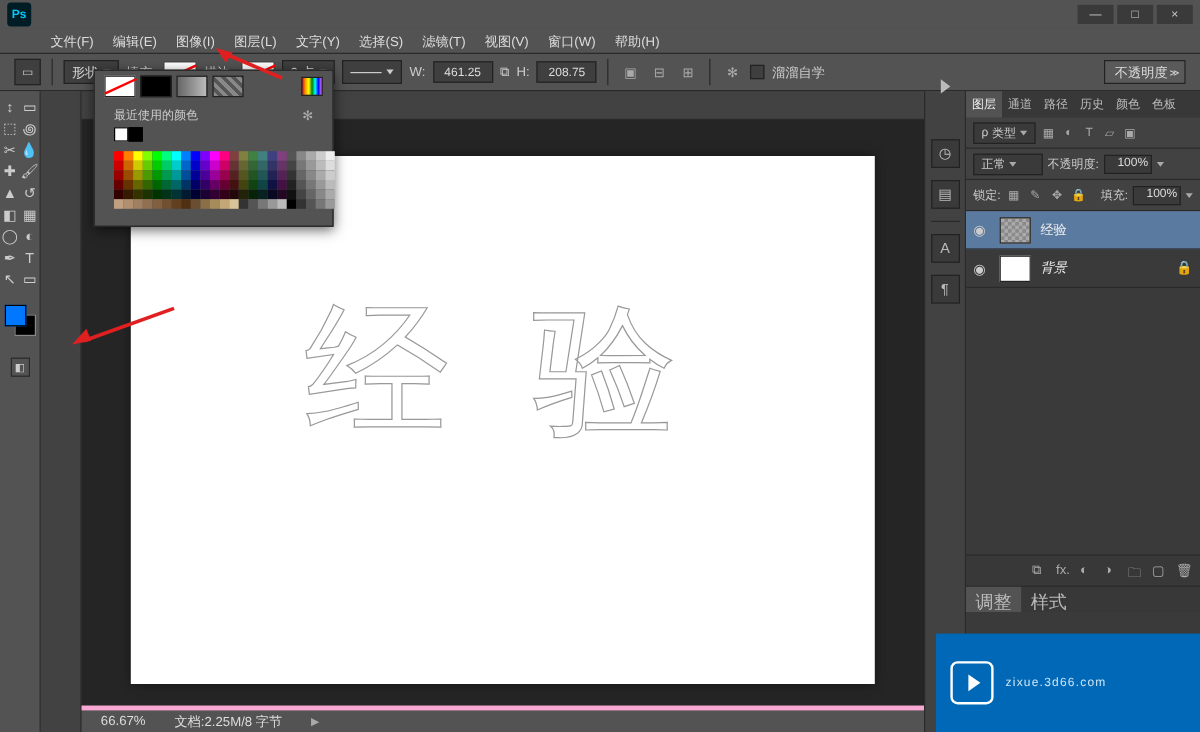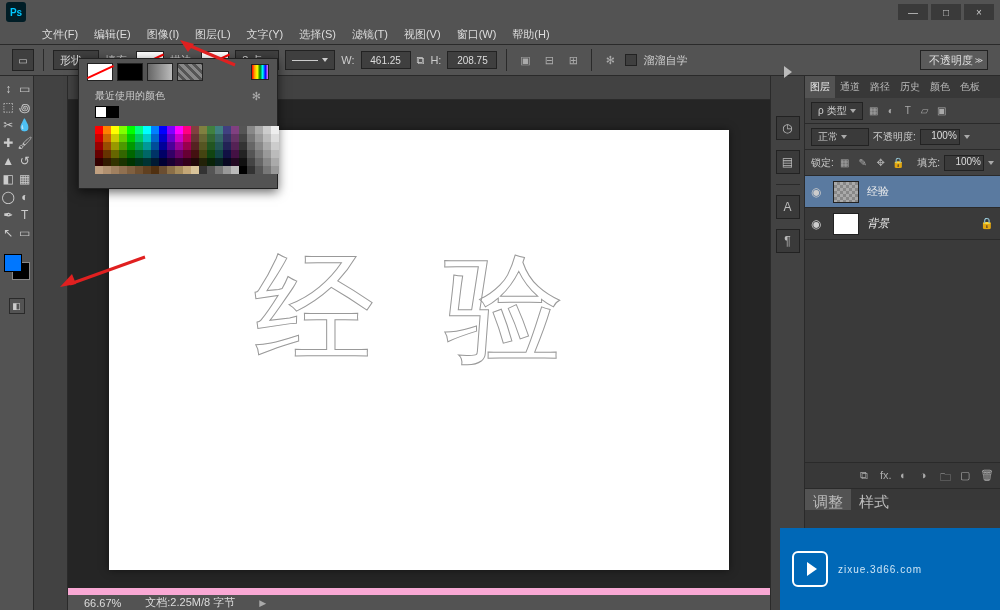--- a/index.html
+++ b/index.html
@@ -42,21 +42,21 @@
 .toolbox .swatches .fg { position: absolute; left: 4px; top: 2px; width: 18px; height: 18px; background: #0077ff; border: 1px solid #000; z-index: 2; }
 .toolbox .swatches .bg { position: absolute; left: 12px; top: 10px; width: 18px; height: 18px; background: #000; border: 1px solid #888; }
 .toolbox .qm { width: 16px; height: 16px; margin: 6px auto; display: flex; align-items: center; justify-content: center; border: 1px solid #2a2a2a; color: #ccc; font-size: 9px; }
 
 
 .canvas-wrap { flex: 1; background: #252525; display: flex; flex-direction: column; position: relative; }
 .tabstrip { height: 24px; background: #424242; border-bottom: 1px solid #2a2a2a; }
 .canvas-area { flex: 1; padding: 30px 30px 10px 30px; display: flex; align-items: flex-start; justify-content: center; }
 .canvas { width: 620px; height: 440px; background: #fff; position: relative; box-shadow: 0 0 8px rgba(0,0,0,0.5); display: flex; align-items: center; justify-content: center; }
 .canvas .glyphs { font-family: "STXingkai", "KaiTi", cursive; font-size: 120px; color: transparent; -webkit-text-stroke: 1px #999; letter-spacing: 20px; transform: translateY(-40px); }
-.statusbar { height: 22px; background: #535353; border-top: 7px solid #f9a8d4; display: flex; align-items: center; padding: 0 16px; gap: 24px; }
+.statusbar { height: 22px; background: #535353; border-top: 4px solid #f9a8d4; display: flex; align-items: center; padding: 0 16px; gap: 24px; }
 .statusbar span { color: #ddd; font-size: 11px; }
 
 
 .collapsed-panels { width: 34px; background: #424242; border-left: 1px solid #2a2a2a; display: flex; flex-direction: column; align-items: center; padding-top: 20px; gap: 10px; }
 .collapsed-panels .pbtn { width: 24px; height: 24px; background: #3a3a3a; border: 1px solid #222; color: #bbb; font-size: 12px; display: flex; align-items: center; justify-content: center; cursor: pointer; }
 .collapsed-panels .play { width: 0; height: 0; border-left: 8px solid #bbb; border-top: 6px solid transparent; border-bottom: 6px solid transparent; margin-top: -30px; margin-bottom: 10px; }
 .collapsed-panels .sep2 { width: 24px; height: 1px; background: #2a2a2a; }
 
 
 .rightpanel { width: 196px; background: #424242; border-left: 1px solid #2a2a2a; display: flex; flex-direction: column; }

